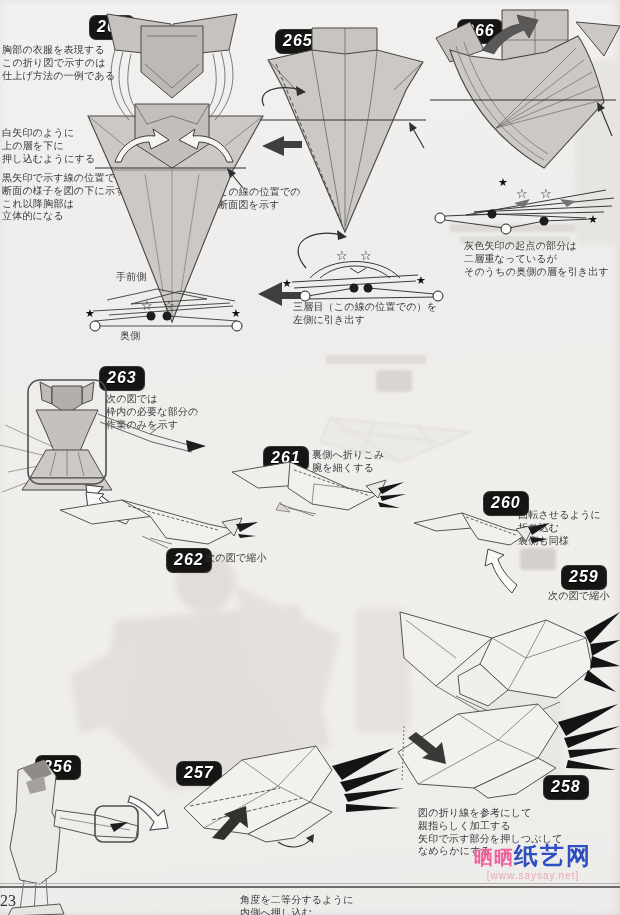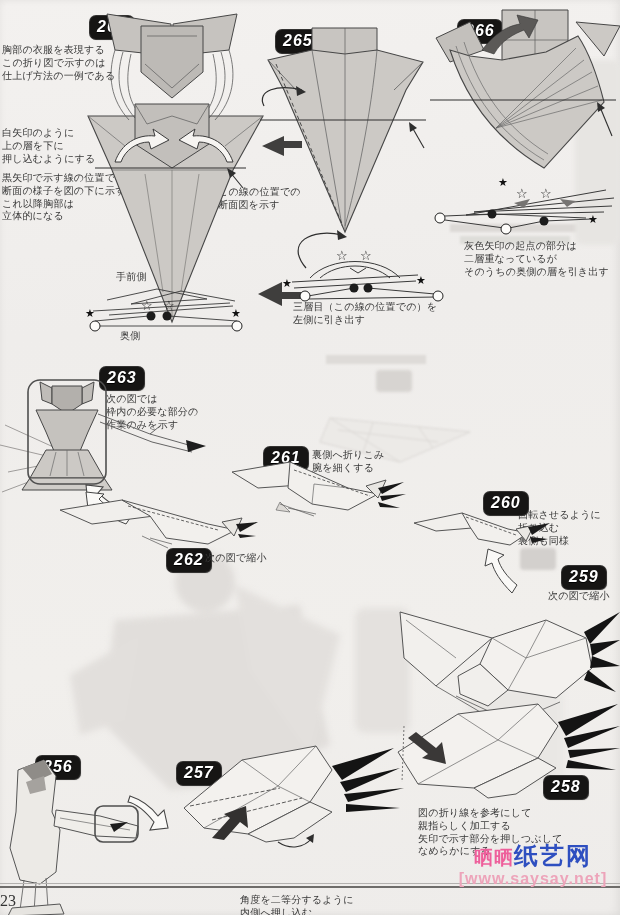--- a/index.html
+++ b/index.html
@@ -17,21 +17,21 @@
   }
   svg.diagram{position:absolute;overflow:visible;}
   .ghost{position:absolute;pointer-events:none;}
   .footer-rule-a{position:absolute;left:0;top:883px;width:620px;height:1px;background:#b3b1af;}
   .footer-rule-b{position:absolute;left:0;top:886px;width:620px;height:2px;background:#6e6c6a;}
   .page-number{position:absolute;left:0;top:892px;width:620px;
     font-family:"Liberation Serif","DejaVu Serif",serif;font-size:16px;color:#333;}
   .wm{position:absolute;left:448px;top:844px;width:170px;text-align:center;line-height:1;}
   .wm-b1{font-weight:bold;font-size:19px;letter-spacing:1px;}
   .wm-b2{font-weight:bold;font-size:24px;font-family:"Liberation Serif","DejaVu Serif",serif;letter-spacing:2px;}
-  .wm-url{font-weight:bold;font-size:16px;margin-top:3px;letter-spacing:1px;}
+  .wm-url{font-weight:normal;font-size:10px;margin-top:3px;letter-spacing:1px;}
 </style>
 </head>
 <body>
 
 <div class="page">
 
   <svg class="ghost" style="left:55px;top:550px;filter:blur(3px);" width="290" height="245" viewBox="0 0 290 245">
     <ellipse cx="150" cy="32" rx="30" ry="30" fill="#e0ddda"></ellipse>
     <polygon points="60,70 245,55 275,195 190,235 115,240 45,170" fill="#e1dedb"></polygon>
     <polygon points="180,35 285,85 255,205 195,120" fill="#e3e0dd"></polygon>

